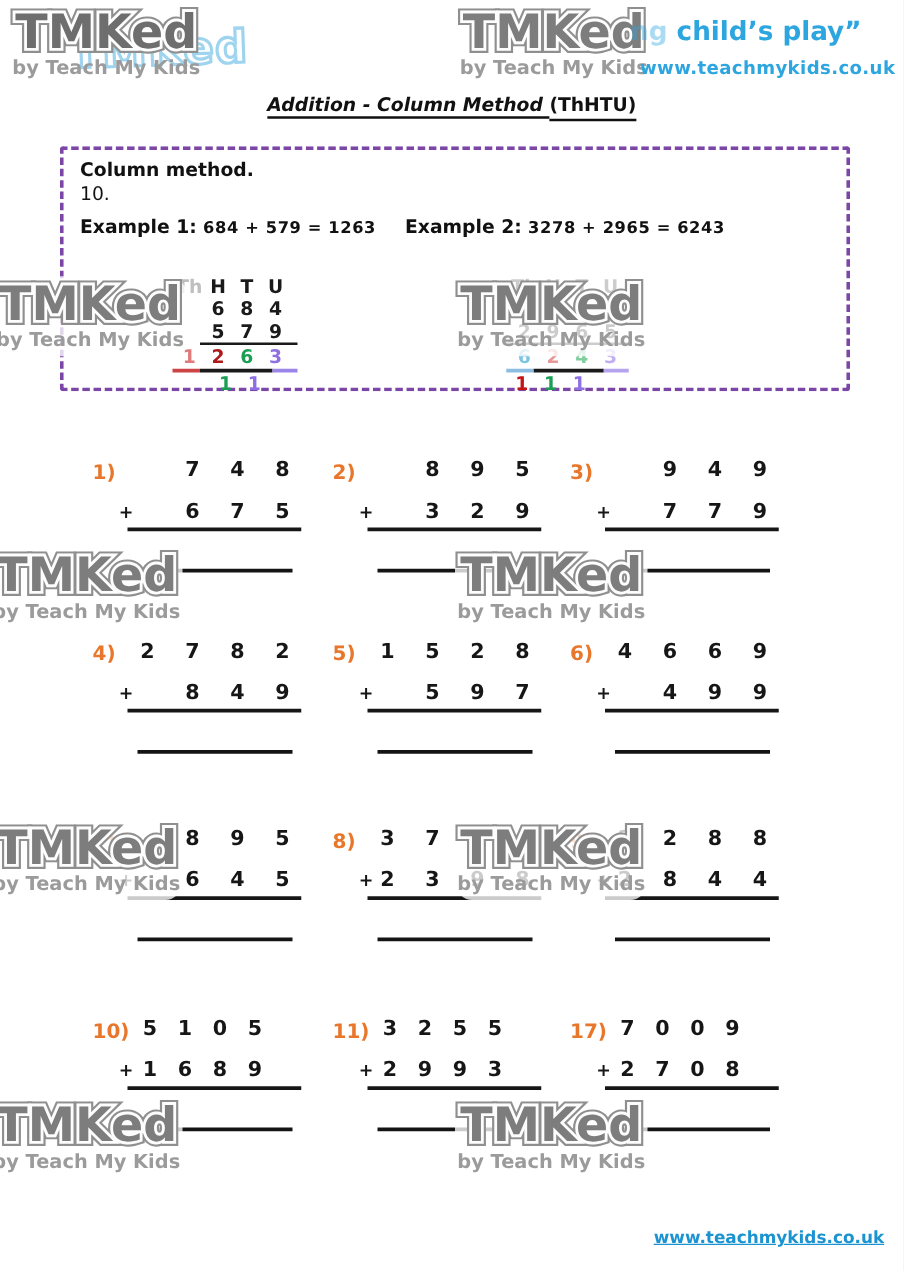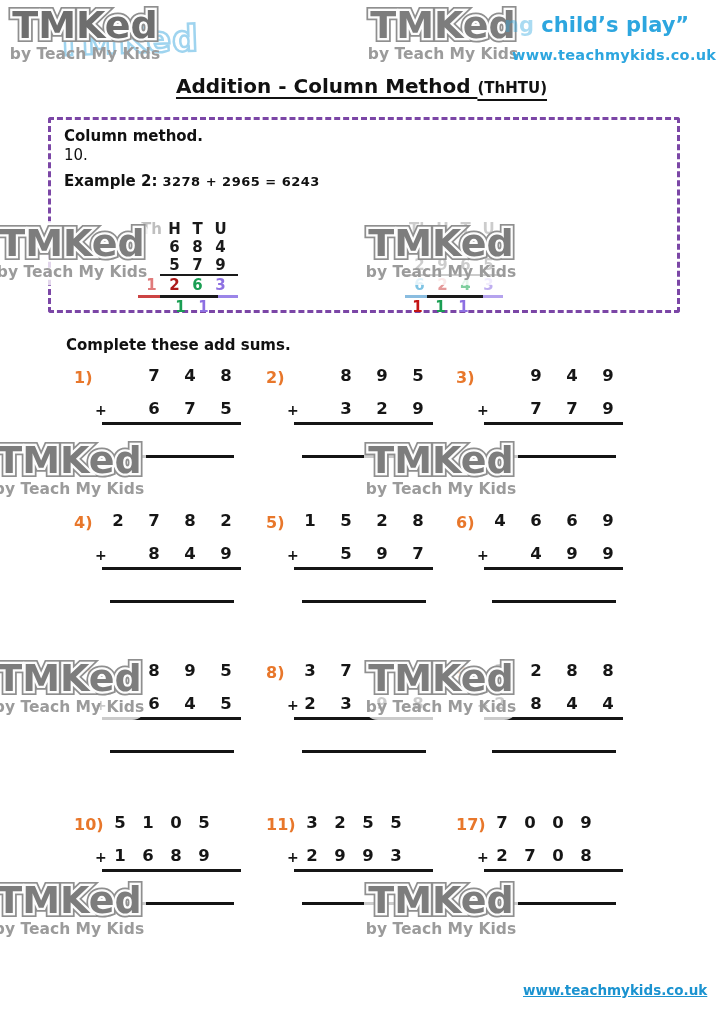--- a/index.html
+++ b/index.html
@@ -20,22 +20,22 @@
   .wm-by{display:block;font-size:15.5px;font-weight:bold;color:#9b9b9b;margin-top:0px;line-height:1.1;}
 
   .ghost-logo{position:absolute;left:56px;top:20px;z-index:1;font-size:36px;font-weight:bold;
       color:transparent;-webkit-text-stroke:2.5px #9fd4ef;transform:rotate(-2deg);letter-spacing:1px;}
 
   
   .tagline{position:absolute;left:504px;top:13px;z-index:25;font-size:21px;font-weight:bold;color:#2da6df;white-space:nowrap;}
   .tagline .ghost{opacity:0.4;}
   .site-top{position:absolute;left:512px;top:47px;z-index:25;font-size:14.5px;font-weight:bold;color:#2da6df;letter-spacing:0.3px;}
   .title{position:absolute;left:0;top:74px;width:100%;text-align:center;z-index:2;}
-  .title .tmain{font-size:20px;font-weight:bold;color:#111;
-        text-decoration:underline;text-decoration-thickness:2px;text-underline-offset:4px;}
+  .title .tmain{font-size:15px;font-weight:bold;color:#111;
+        text-decoration:underline;text-decoration-thickness:2px;text-underline-offset:4px;font-style:italic;}
   .title .tsuffix{font-size:15px;font-weight:bold;color:#111;
         text-decoration:underline;text-decoration-thickness:2px;text-underline-offset:6px;}
 
   
   .infobox{position:absolute;left:48px;top:117px;width:600px;height:176px;z-index:2;
         border:3.5px dashed #7b46a6;border-radius:3px;padding:7px 13px;}
   .ib-head{font-size:15px;font-weight:bold;color:#111;line-height:19px;}
   .ib-body{font-size:15px;color:#111;line-height:19px;}
   .ib-ex-row{display:flex;margin-top:6px;}
   .ib-ex{width:260px;white-space:nowrap;}
@@ -78,20 +78,21 @@
 
   <div class="tagline"><span class="ghost">ng</span><span> child’s play”</span></div>
   <div class="site-top">www.teachmykids.co.uk</div>
 
   <div class="title"><span class="tmain">Addition - Column Method </span><span class="tsuffix">(ThHTU)</span></div>
 
   <div class="infobox">
     <div class="ib-head">Column method.</div>
     <div class="ib-body">10.</div>
     <div class="ib-ex-row">
+      <div class="ib-ex"><span class="ib-ex-label">Example 1:</span> <span class="ib-ex-eq">684 + 579 = 1263</span></div>
       <div class="ib-ex"><span class="ib-ex-label">Example 2:</span> <span class="ib-ex-eq">3278 + 2965 = 6243</span></div>
     </div>
   </div>
 
   <div id="works">
       <div class="work" style="left: 140px; top: 220px;">
         <div class="wrow">
           <span class="wcell" style="color: rgb(191, 191, 191);">Th</span>
           <span class="wcell" style="color: rgb(26, 26, 26);">H</span>
           <span class="wcell" style="color: rgb(26, 26, 26);">T</span>
@@ -158,21 +159,20 @@
           <div style="width: 20px; background: rgb(181, 163, 238);"></div>
         </div>
         <div class="crow">
           <span class="ccell" style="color: rgb(196, 20, 20); left: -2px;">1</span>
           <span class="ccell" style="color: rgb(26, 158, 83); left: 21px;">1</span>
           <span class="ccell" style="color: rgb(142, 112, 226); left: 44px;">1</span>
         </div>
       </div>
     </div>
 
-  <div class="instruction">Complete these add sums.</div>
 
   <div id="probs">
       <div class="prob" style="left: 66px; top: 366px;">
         <div class="plabel">1)</div>
         <div class="drow" style="left: 34px;">
           <span class="dcell" style="width: 36px;"></span>
           <span class="dcell" style="width: 36px;">7</span>
           <span class="dcell" style="width: 36px;">4</span>
           <span class="dcell" style="width: 36px;">8</span>
         </div>

